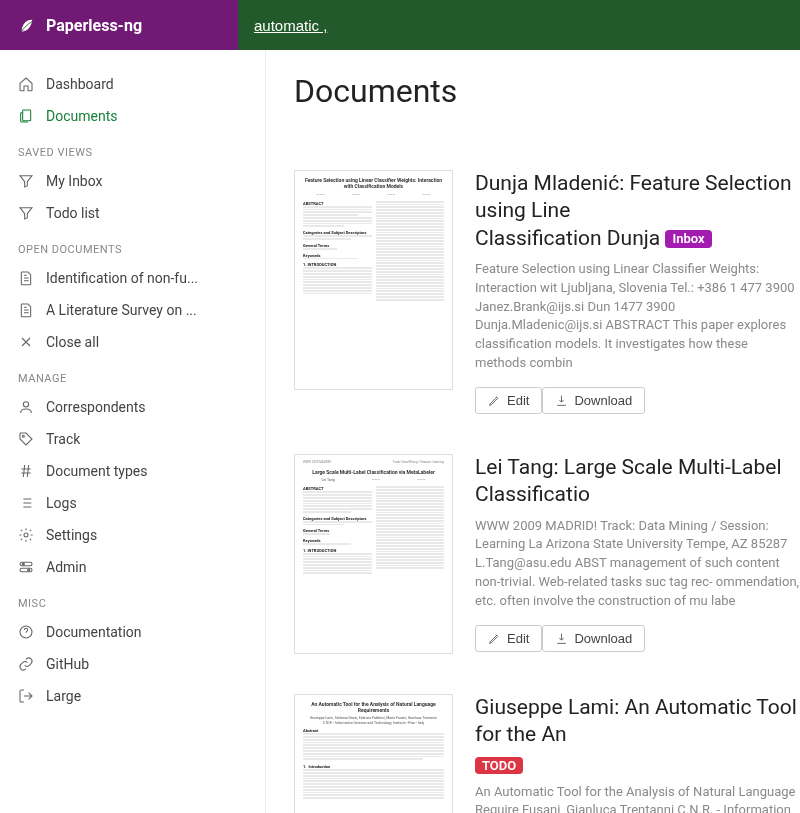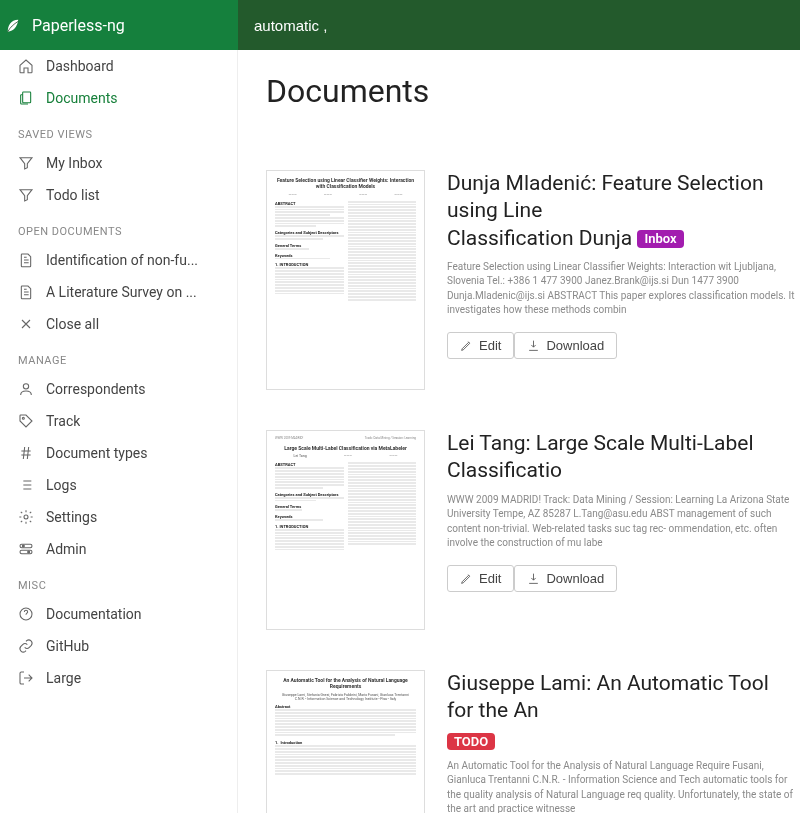--- a/index.html
+++ b/index.html
@@ -1,25 +1,25 @@
 <!DOCTYPE html>
 <html><head>
 <meta charset="utf-8">
 <style>
   * { box-sizing: border-box; margin: 0; padding: 0; }
   body { font-family: -apple-system, BlinkMacSystemFont, "Segoe UI", Roboto, sans-serif; font-size: 14px; color: #333; background: #fff; width: 800px; height: 813px; overflow: hidden; }
   .app { display: flex; flex-direction: column; height: 100%; }
   .topbar { display: flex; height: 50px; background: #1a4020; color: #fff; align-items: stretch; }
-  .brand { width: 238px; display: flex; align-items: center; padding-left: 4px; gap: 10px; background: #15803d; font-size: 16px; }
+  .brand { width: 238px; display: flex; align-items: center; padding-left: 18px; gap: 10px; background: #701a75; font-size: 16px; font-weight: bold; }
   .brand-icon { width: 18px; height: 18px; }
-  .search-wrap { flex: 1; background: #235a2c; display: flex; align-items: center; padding: 0 16px; }
+  .search-wrap { flex: 1; background: #235a2c; display: flex; align-items: center; padding: 0 16px; text-decoration: underline; }
   .search-input { background: transparent; border: none; color: #fff; font-size: 15px; width: 100%; outline: none; }
   .search-input::placeholder { color: #cde4cf; }
   .body { display: flex; flex: 1; min-height: 0; }
-  .sidebar { width: 238px; border-right: 1px solid #eee; overflow-y: auto; font-size: 14px; color: #555; }
+  .sidebar { width: 266px; border-right: 1px solid #eee; padding-top: 18px; overflow-y: auto; font-size: 14px; color: #555; }
   .side-sec-title { font-size: 11px; color: #888; letter-spacing: 0.5px; padding: 14px 18px 6px; text-transform: uppercase; }
   .side-item { display: flex; align-items: center; gap: 12px; padding: 8px 18px; cursor: pointer; color: #444; }
   .side-item.active { color: #17803b; }
   .side-item.active .icon { stroke: #17803b; fill: none; }
   .icon { width: 16px; height: 16px; stroke: #666; fill: none; stroke-width: 1.6; flex-shrink: 0; }
   .side-label { white-space: nowrap; overflow: hidden; text-overflow: ellipsis; }
   .main { flex: 1; padding: 22px 0 0 28px; overflow-y: auto; }
   .page-title { font-size: 32px; font-weight: 400; color: #222; margin-bottom: 60px; }
   .doc { display: flex; gap: 22px; margin-bottom: 40px; }
   .thumb { width: 159px; height: 220px; border: 1px solid #ddd; background: #fff; flex-shrink: 0; padding: 6px 8px; overflow: hidden; font-size: 3.5px; line-height: 1.25; color: #555; }
@@ -27,21 +27,21 @@
   .thumb-authors { display: flex; justify-content: space-around; font-size: 3.5px; margin-bottom: 4px; }
   .thumb-cols { display: flex; gap: 4px; }
   .thumb-col { flex: 1; }
   .thumb-h { font-weight: bold; font-size: 4px; color:#222; }
   .para { height: 1.8px; background: #999; margin-bottom: 1px; opacity:.22; }
   .doc-body { flex: 1; min-width: 0; }
   .doc-title { font-size: 21px; color: #222; margin-bottom: 6px; line-height: 1.3; }
   .badge { display: inline-block; font-size: 13px; font-weight: 600; color: #fff; padding: 1px 7px; border-radius: 4px; vertical-align: 2px; }
   .badge-blue { background: #a21caf; }
   .badge-red { background: #dc3545; }
-  .doc-snip { color: #8a8a8a; font-size: 10px; line-height: 1.45; margin: 8px 0 14px; }
+  .doc-snip { color: #8a8a8a; font-size: 13px; line-height: 1.45; margin: 8px 0 14px; }
   .doc-actions { display: flex; }
   .btn { display: inline-flex; align-items: center; gap: 6px; border: 1px solid #ccc; background: #fff; padding: 5px 12px; font-size: 13px; color: #444; cursor: pointer; border-radius: 3px; }
   .btn .icon { width: 13px; height: 13px; stroke: #555; }
 </style>
 </head>
 <body>
 
 <div class="app">
   <div class="topbar">
     <div class="brand">

